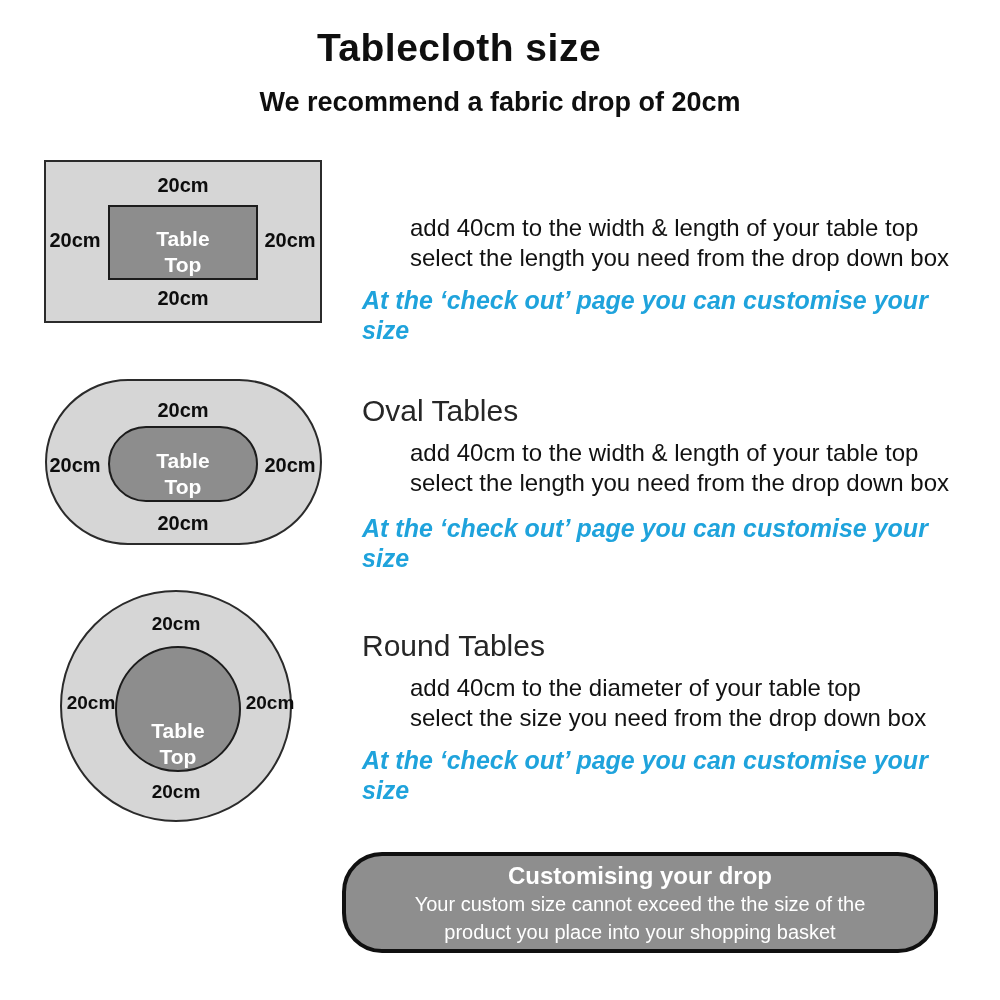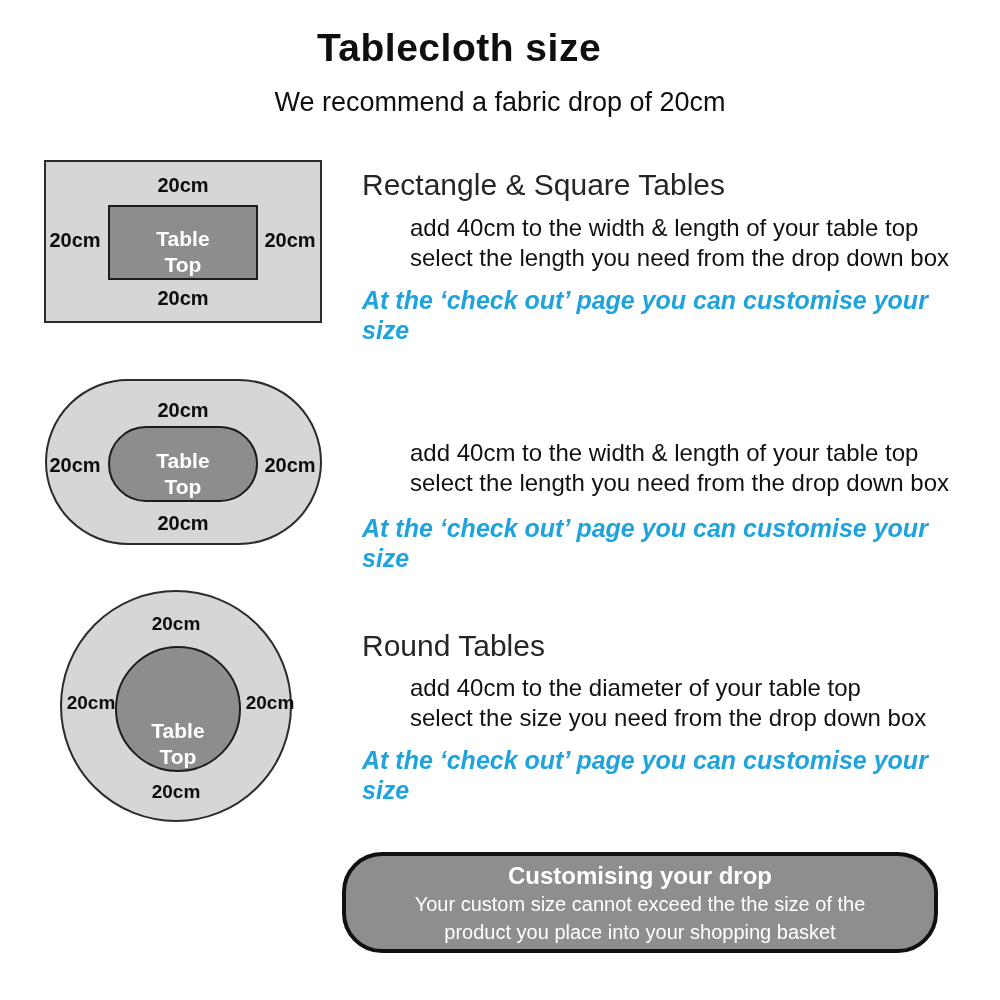--- a/index.html
+++ b/index.html
@@ -17,21 +17,21 @@
   
   .title {
     left: 0; top: 26px; width: 918px;
     text-align: center;
     font-size: 39px; font-weight: bold; color: #0f0f0f;
     letter-spacing: 0.5px;
   }
   .subtitle {
     left: 0; top: 87px; width: 1000px;
     text-align: center;
-    font-size: 27px; font-weight: normal; color: #0f0f0f;
+    font-size: 27px; font-weight: bold; color: #0f0f0f;
   }
 
   
   .cloth {
     background: #d6d6d6;
     border: 2px solid #2b2b2b;
   }
   .tabletop {
     background: #8d8d8d;
     border: 2px solid #1c1c1c;
@@ -119,38 +119,38 @@
     <div class="abs cloth rect-outer"></div>
     <div class="abs tabletop rect-inner">
       <div><span>Table</span><br><span>Top</span></div>
     </div>
     <div class="abs dim-label rect-top">20cm</div>
     <div class="abs dim-label rect-left">20cm</div>
     <div class="abs dim-label rect-right">20cm</div>
     <div class="abs dim-label rect-bottom">20cm</div>
   </div>
 
-  <div class="abs section-heading sec1-heading">Rectangle &amp; Square Tables</div>
   <div class="abs section-body sec1-body">
     <div>add 40cm to the width &amp; length of your table top</div>
     <div>select the length you need from the drop down box</div>
   </div>
   <div class="abs section-note sec1-note">At the ‘check out’ page you can customise your size</div>
 
   <div>
     <div class="abs cloth oval-outer"></div>
     <div class="abs tabletop oval-inner">
       <div><span>Table</span><br><span>Top</span></div>
     </div>
     <div class="abs dim-label oval-top">20cm</div>
     <div class="abs dim-label oval-left">20cm</div>
     <div class="abs dim-label oval-right">20cm</div>
     <div class="abs dim-label oval-bottom">20cm</div>
   </div>
 
+  <div class="abs section-heading sec2-heading">Oval Tables</div>
   <div class="abs section-body sec2-body">
     <div>add 40cm to the width &amp; length of your table top</div>
     <div>select the length you need from the drop down box</div>
   </div>
   <div class="abs section-note sec2-note">At the ‘check out’ page you can customise your size</div>
 
   <div>
     <div class="abs cloth round-outer"></div>
     <div class="abs tabletop round-inner">
       <div><span>Table</span><br><span>Top</span></div>

